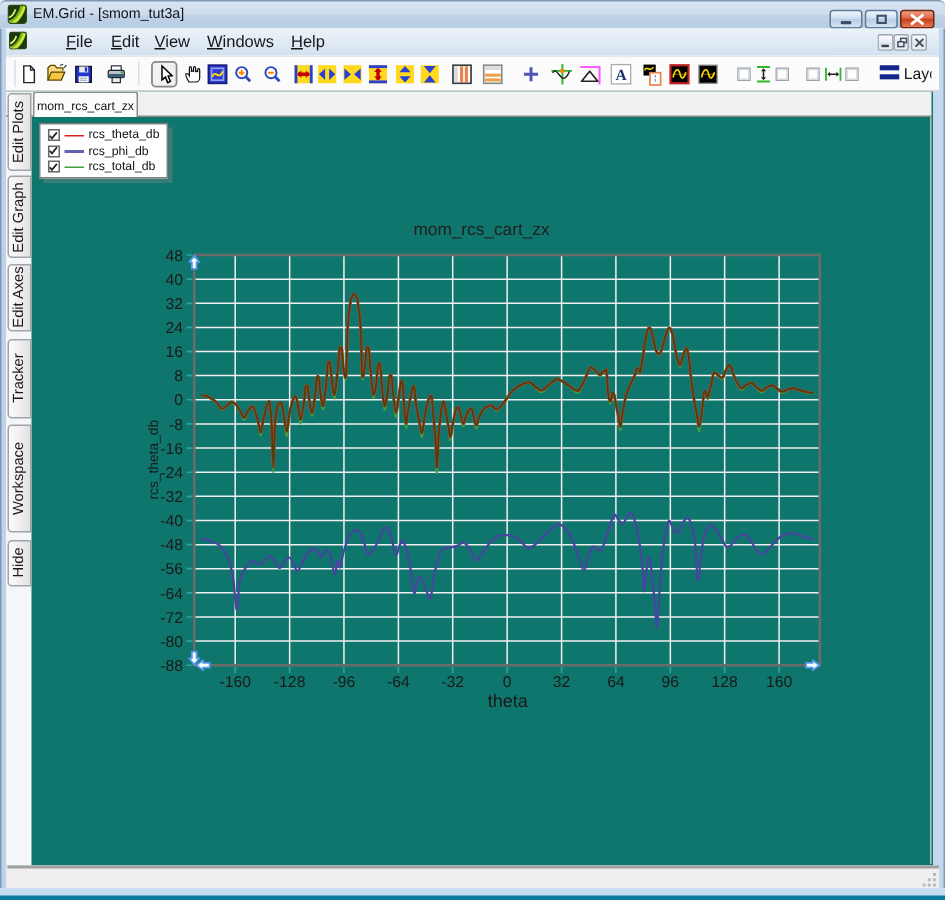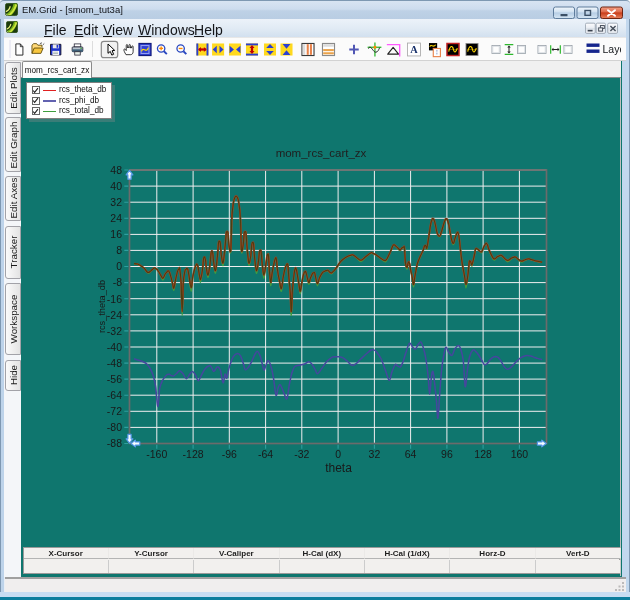--- a/index.html
+++ b/index.html
@@ -3,21 +3,21 @@
 *{margin:0;padding:0;box-sizing:border-box}
 html,body{width:630px;height:600px;overflow:hidden;font-family:"Liberation Sans",sans-serif}
 #win{position:absolute;left:0;top:0;width:556px;height:600px;background:#e8eef5}
 .abs{position:absolute}
 #titlebar{left:0;top:0;width:630px;height:19px;
   background:linear-gradient(#d8e4f2 0%,#cddcee 45%,#bed1e6 55%,#b9cde3 100%);
   border-top:1px solid #7e98b2;border-radius:4px 4px 0 0}
 #titletext{left:22px;top:4px;font-size:9.5px;color:#121419}
 #menubar{left:4px;top:19px;width:622px;height:18px;
   background:linear-gradient(#ecf2f9 0%,#e0eaf4 55%,#d2e0ef 100%)}
-#menubar span{position:absolute;top:3px;font-size:14px;color:#15161a}
+#menubar span{position:absolute;top:3px;font-size:11px;color:#15161a}
 #toolbar{left:4px;top:37px;width:622px;height:24px;background:#fbfbfb;
   border-top:1px solid #e7e7e7;border-bottom:1px solid #d2d2d2}
 #lborder{left:0;top:19px;width:4px;height:578px;background:#bdd3ea;border-left:1px solid #7e98b2}
 #rborder{left:622px;top:19px;width:8px;height:578px;background:#c2d8ee;border-right:1px solid #7e98b2}
 #bband{left:0;top:592px;width:630px;height:5.5px;background:#c7dcf2}
 #bteal{left:0;top:597px;width:630px;height:3px;background:#0c7d9d}
 #client{left:4px;top:61px;width:618px;height:516px;background:#0f766e}
 #tabrow{left:0px;top:0px;width:617px;height:17px;background:#f0f0f0;border-bottom:1px solid #8a8a8a}
 #thetab{left:18px;top:0px;width:70px;height:17px;background:#fcfcfc;
   border:1px solid #8a8a8a;border-bottom:none;border-radius:2px 2px 0 0;
@@ -378,36 +378,20 @@
         </div>
         <div class="lrow" style="top:23.5px">
 <div class="cb"></div>
 <svg class="chk" width="7" height="7" viewBox="0 0 8 8">
             <path d="M1.3,4 L3,6 L6.8,1.4" stroke="#222" stroke-width="1.3" fill="none"></path>
           </svg>
 <div class="sw" style="background:#3f9e3f"></div>
           <div class="lt">rcs_total_db</div>
         </div>
       </div>
-      <div id="meastable" class="abs">
-        <div class="mhead" style="left:0.0px">X-Cursor</div>
-        <div class="mcell" style="left:0.0px"></div>
-        <div class="mhead" style="left:85.4px">Y-Cursor</div>
-        <div class="mcell" style="left:85.4px"></div>
-        <div class="mhead" style="left:170.7px">V-Caliper</div>
-        <div class="mcell" style="left:170.7px"></div>
-        <div class="mhead" style="left:256.1px">H-Cal (dX)</div>
-        <div class="mcell" style="left:256.1px"></div>
-        <div class="mhead" style="left:341.4px">H-Cal (1/dX)</div>
-        <div class="mcell" style="left:341.4px"></div>
-        <div class="mhead" style="left:426.8px">Horz-D</div>
-        <div class="mcell" style="left:426.8px"></div>
-        <div class="mhead" style="left:512.2px">Vert-D</div>
-        <div class="mcell" style="left:512.2px"></div>
-      </div>
     </div>
     <div id="statusstrip" class="abs">
       <svg class="abs" id="grip" width="10" height="10" viewBox="0 0 10 10">
 <g fill="#bcbaba">
           <rect x="7" y="7" width="2" height="2"></rect>
           <rect x="7" y="3.5" width="2" height="2"></rect>
 <rect x="3.5" y="7" width="2" height="2"></rect>
           <rect x="7" y="0" width="2" height="2"></rect>
 <rect x="0" y="7" width="2" height="2"></rect>
           <rect x="3.5" y="3.5" width="2" height="2"></rect>

